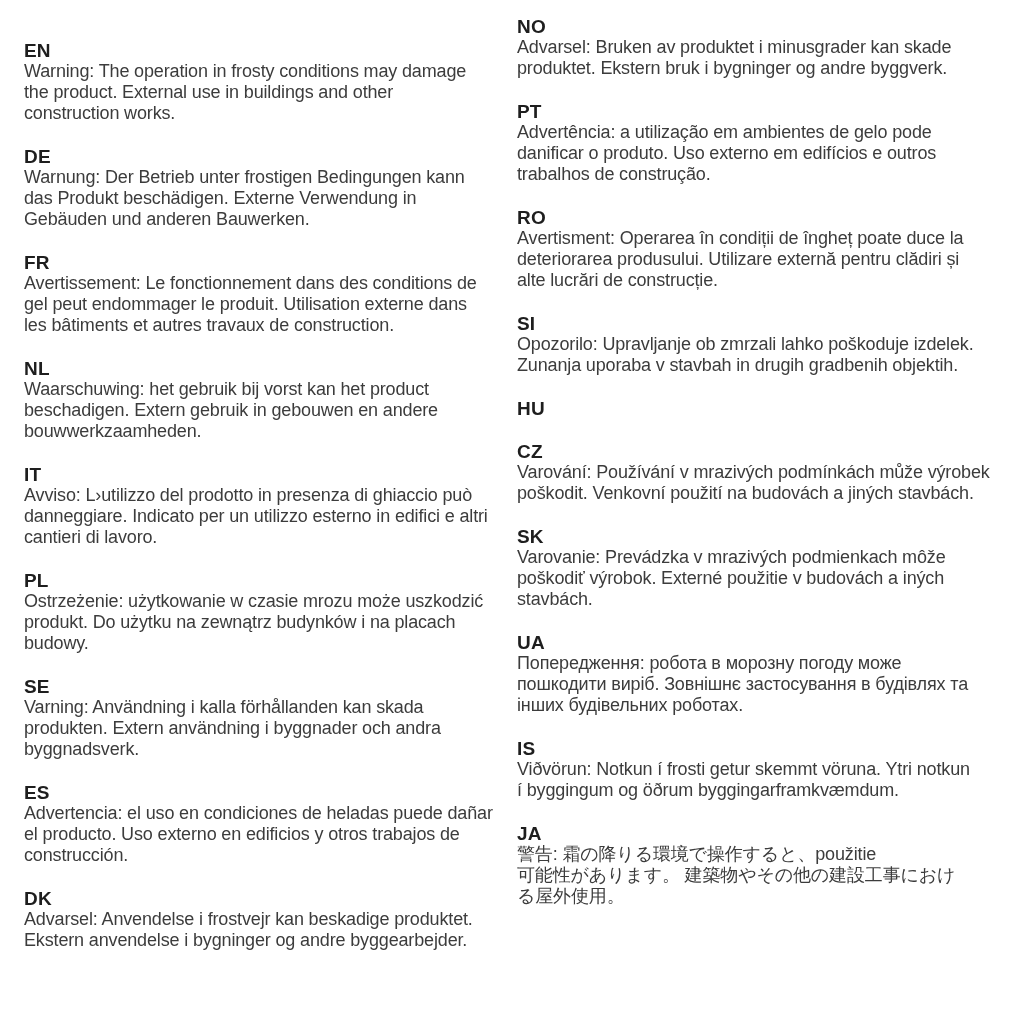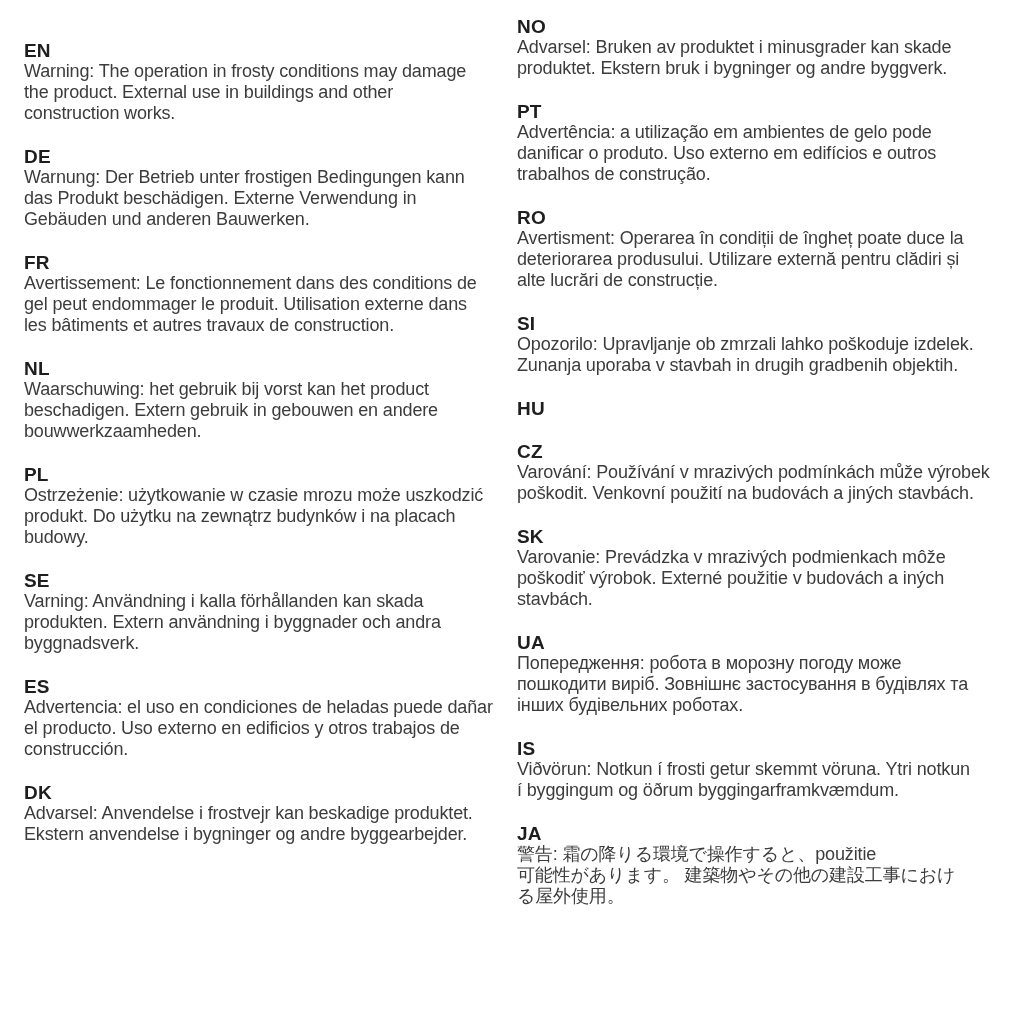--- a/index.html
+++ b/index.html
@@ -72,20 +72,26 @@
       <div class="lang-code">FR</div>
       <div class="warning-text">Avertissement: Le fonctionnement dans des conditions de
 gel peut endommager le produit. Utilisation externe dans
 les bâtiments et autres travaux de construction.</div>
     </div>
     <div class="section">
       <div class="lang-code">NL</div>
       <div class="warning-text">Waarschuwing: het gebruik bij vorst kan het product
 beschadigen. Extern gebruik in gebouwen en andere
 bouwwerkzaamheden.</div>
+    </div>
+    <div class="section">
+      <div class="lang-code">IT</div>
+      <div class="warning-text">Avviso: L›utilizzo del prodotto in presenza di ghiaccio può
+danneggiare. Indicato per un utilizzo esterno in edifici e altri
+cantieri di lavoro.</div>
     </div>
     <div class="section">
       <div class="lang-code">PL</div>
       <div class="warning-text">Ostrzeżenie: użytkowanie w czasie mrozu może uszkodzić
 produkt. Do użytku na zewnątrz budynków i na placach
 budowy.</div>
     </div>
     <div class="section">
       <div class="lang-code">SE</div>
       <div class="warning-text">Varning: Användning i kalla förhållanden kan skada

